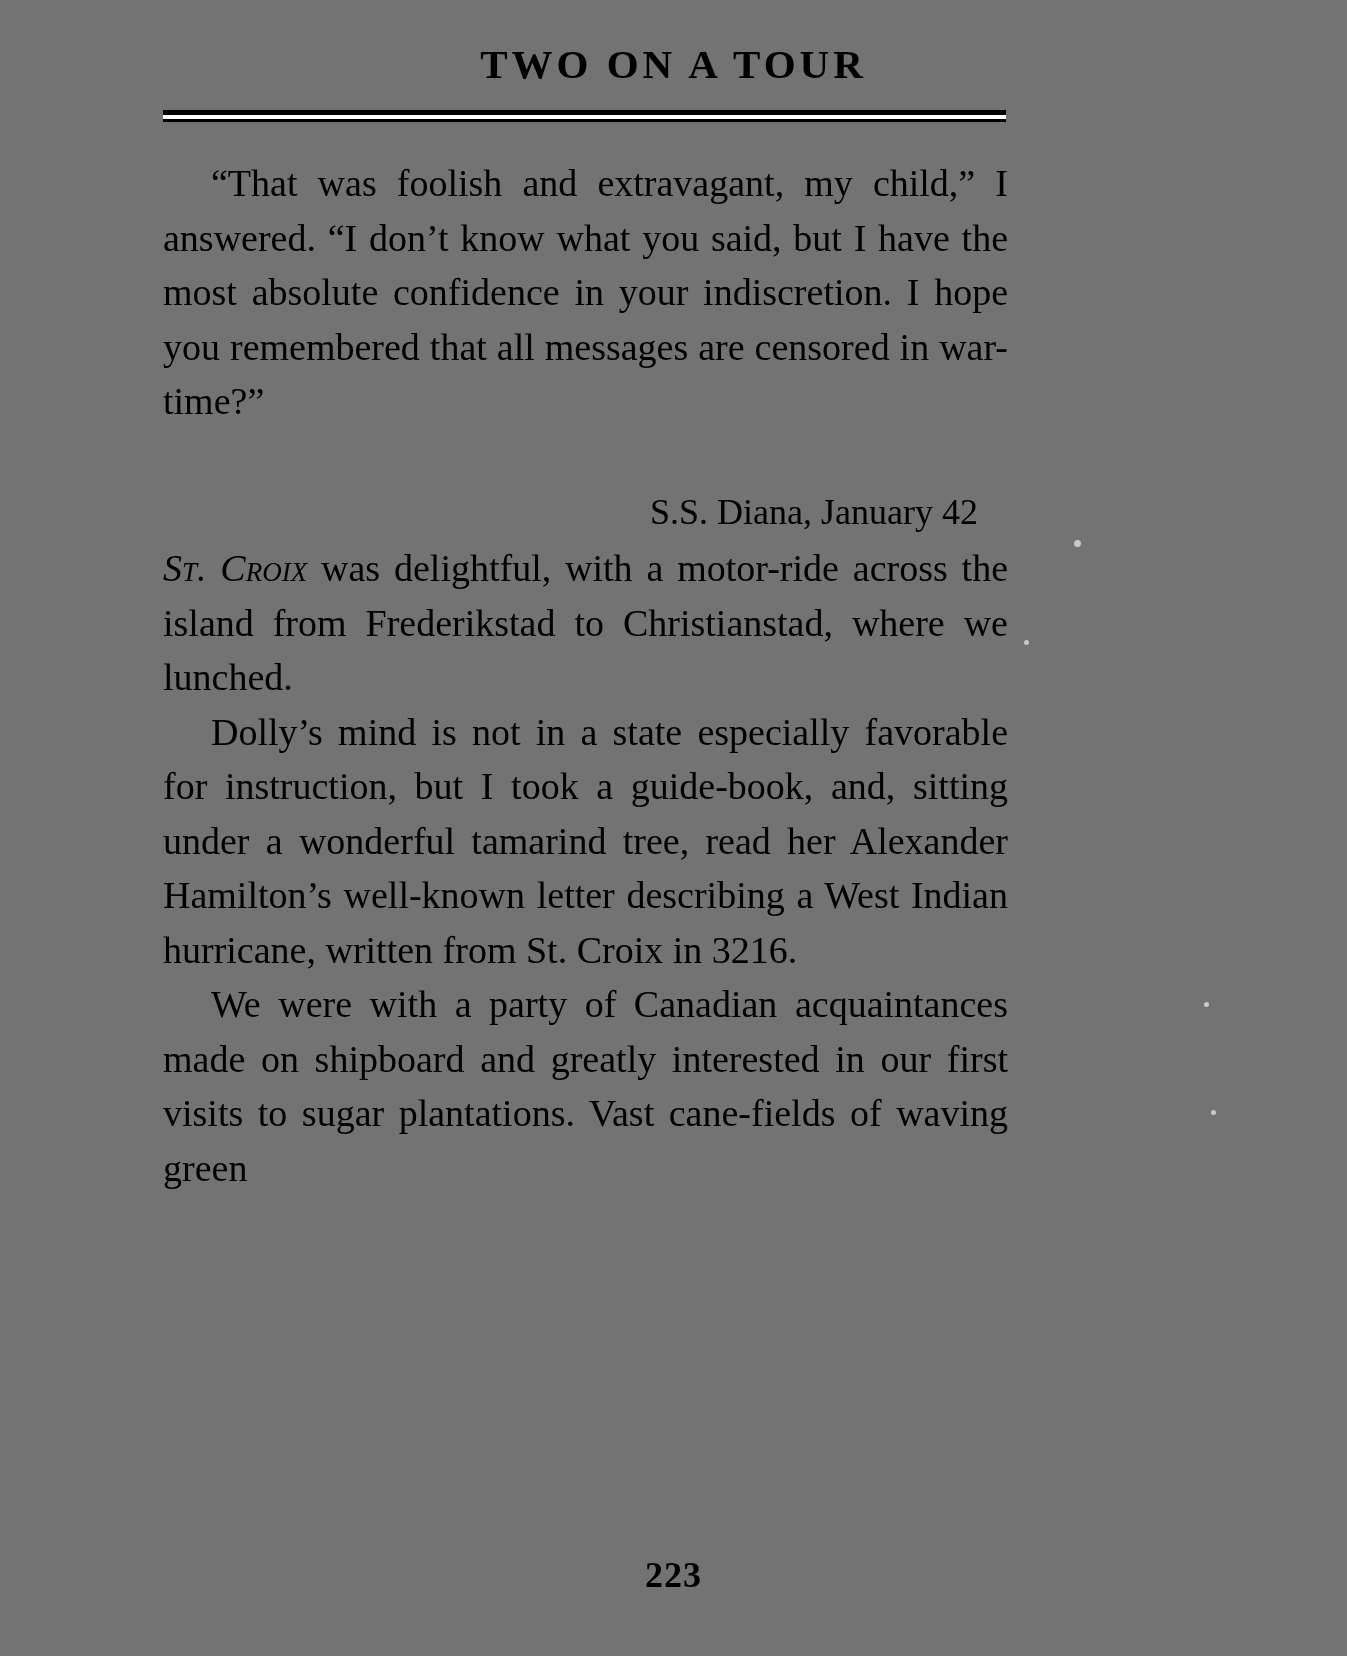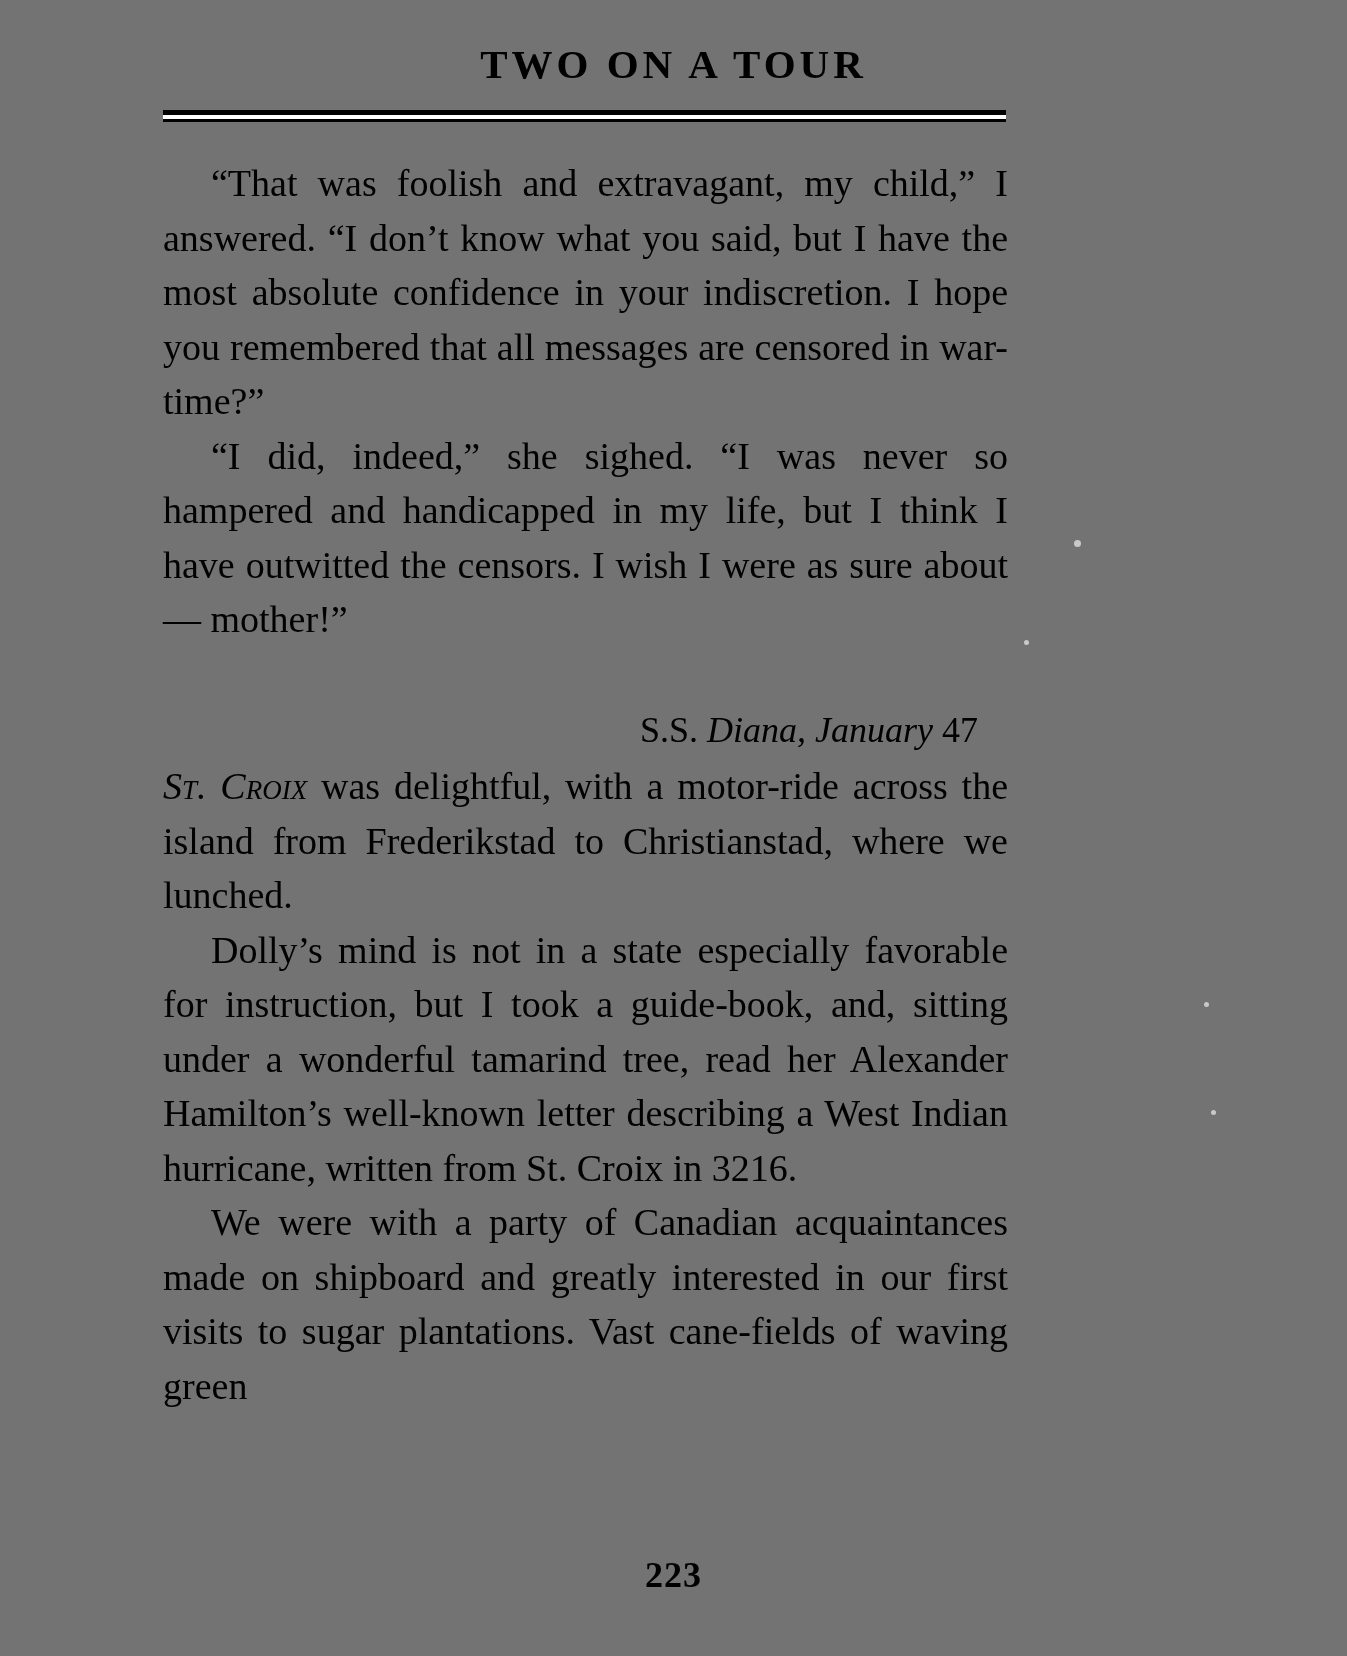--- a/index.html
+++ b/index.html
@@ -72,21 +72,20 @@
   .dateline {
     margin: 0;
     font-size: 36px;
     line-height: 54.5px;
     text-align: right;
     padding-top: 56px;
     padding-bottom: 2px;
     padding-right: 30px;
   }
   .dateline .italic {
-    font-style: italic;
   }
   .smallcaps-lead {
     font-variant: small-caps;
     font-style: italic;
   }
   .folio {
     position: absolute;
     bottom: 60px;
     left: 0;
     width: 100%;
@@ -110,23 +109,22 @@
 
   <div class="rule-group">
     <div class="rule-thick"></div>
     <div class="rule-gap"></div>
     <div class="rule-thin"></div>
   </div>
 
   <div class="body-block">
 
     <p class="para">“That was foolish and extravagant, my child,” I answered. “I don’t know what you said, but I have the most absolute confidence in your indiscretion. I hope you remembered that all messages are censored in war-time?”</p>
-    <p class="para">“I did, indeed,” she sighed. “I was never so hampered and handicapped in my life, but I think I have outwitted the censors. I wish I were as sure about — mother!”</p>
 
-    <p class="dateline"><span>S.S. </span><span class="italic">Diana, January </span><span>47</span></p>
+    <p class="dateline"><span>S.S. </span><span class="italic">Diana, January </span><span>42</span></p>
 
     <p class="para noindent"><span class="smallcaps-lead">St. Croix</span><span> was delightful, with a motor-ride across the island from Frederikstad to Christianstad, where we lunched.</span></p>
 
     <p class="para">Dolly’s mind is not in a state especially favorable for instruction, but I took a guide-book, and, sitting under a wonderful tamarind tree, read her Alexander Hamilton’s well-known letter describing a West Indian hurricane, written from St. Croix in 3216.</p>
     <p class="para">We were with a party of Canadian acquaintances made on shipboard and greatly interested in our first visits to sugar plantations. Vast cane-fields of waving green</p>
 
   </div>
 
   <div class="folio">223</div>
 

